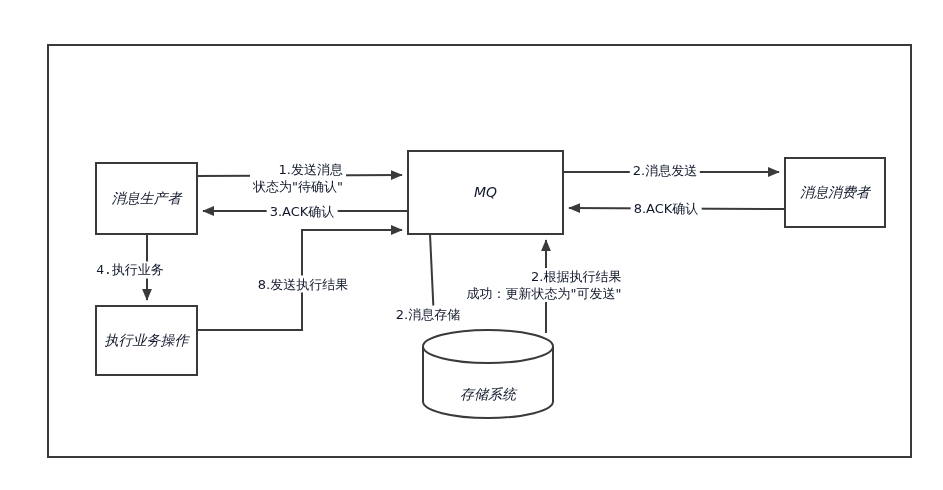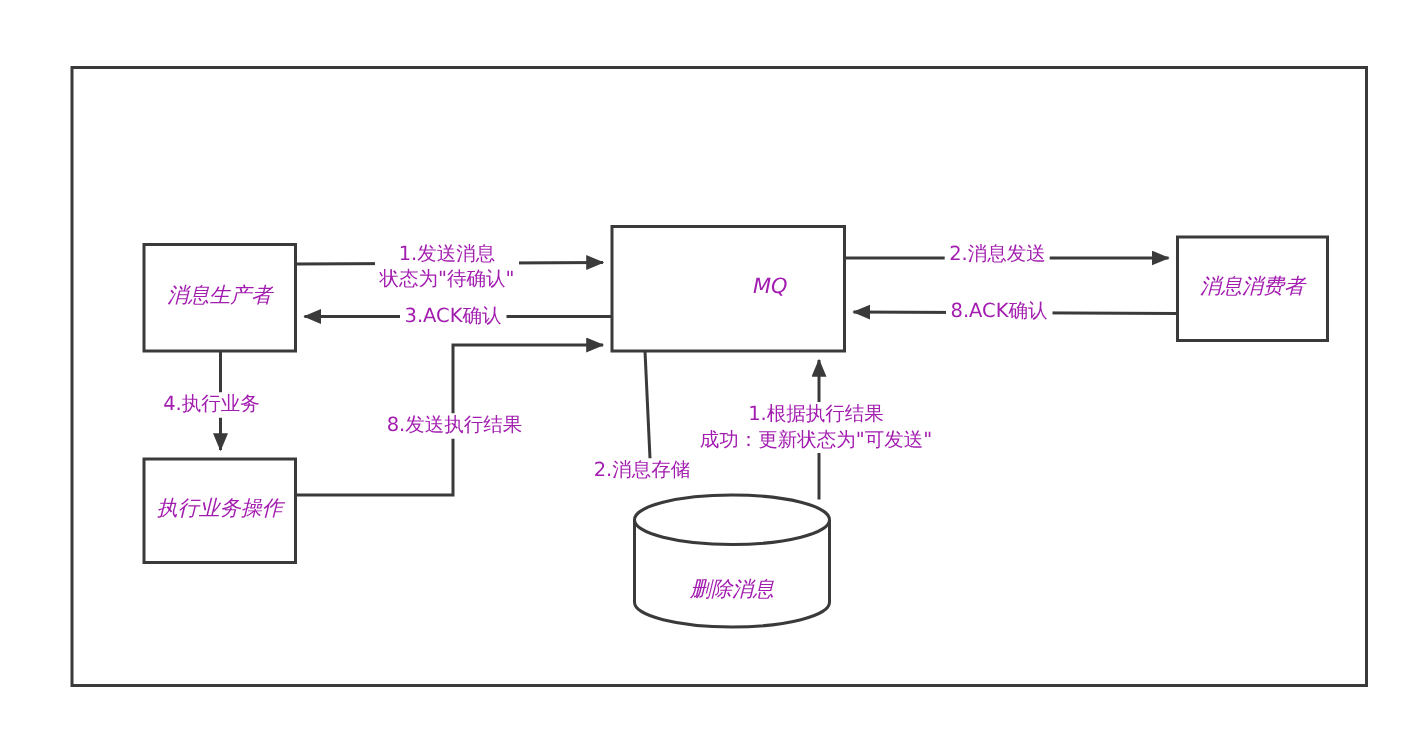--- a/index.html
+++ b/index.html
@@ -18,24 +18,24 @@
   }
   #diagram-svg {
     position: absolute;
     left: 0;
     top: 0;
   }
   .lbl {
     position: absolute;
     transform: translate(-50%, -50%);
     white-space: nowrap;
-    text-align: center;
+    text-align: right;
     font-size: 13px;
     line-height: 17px;
-    color: #a21caf;
+    color: #0f172a;
   }
   .node-lbl {
     font-size: 14px;
     background: transparent;
     font-style: italic;
   }
   .edge-lbl {
     background: #ffffff;
     padding: 0 3px;
   }
@@ -70,33 +70,33 @@
     <rect x="785" y="158" width="100" height="69" fill="#ffffff" stroke="#3a3a3a" stroke-width="2"></rect>
     <rect x="96" y="306" width="101" height="69" fill="#ffffff" stroke="#3a3a3a" stroke-width="2"></rect>
 
     <g>
       <path d="M423,346.5 L423,401.5 A65,16.5 0 0 0 553,401.5 L553,346.5" fill="#ffffff" stroke="#3a3a3a" stroke-width="2"></path>
       <ellipse cx="488" cy="346.5" rx="65" ry="16.5" fill="#ffffff" stroke="#3a3a3a" stroke-width="2"></ellipse>
     </g>
   </svg>
 
   <div class="lbl node-lbl" style="left:146.5px; top:198px;">消息生产者</div>
-  <div class="lbl node-lbl" style="left:485.5px; top:192px;margin-left:28px;">MQ</div>
+  <div class="lbl node-lbl" style="left:485.5px; top:192px;">MQ</div>
   <div class="lbl node-lbl" style="left:835px; top:192px;">消息消费者</div>
   <div class="lbl node-lbl" style="left:146.5px; top:340px;">执行业务操作</div>
-  <div class="lbl node-lbl" style="left:488px; top:394px;">删除消息</div>
+  <div class="lbl node-lbl" style="left:488px; top:394px;">存储系统</div>
 
   <div class="lbl edge-lbl" style="left:298px; top:178px;">
     <div>1.发送消息</div>
     <div>状态为"待确认"</div>
   </div>
   <div class="lbl edge-lbl" style="left:302px; top:211px;">3.ACK确认</div>
-  <div class="lbl edge-lbl" style="left:141px; top:270px;">4.执行业务</div>
+  <div class="lbl edge-lbl" style="left:130px; top:270px;font-family:Liberation Mono, monospace;">4.执行业务</div>
   <div class="lbl edge-lbl" style="left:303px; top:284px;">8.发送执行结果</div>
   <div class="lbl edge-lbl" style="left:428px; top:286px;margin-top:28px;">2.消息存储</div>
   <div class="lbl edge-lbl" style="left:544px; top:285px;">
-    <div>1.根据执行结果</div>
+    <div>2.根据执行结果</div>
     <div>成功：更新状态为"可发送"</div>
   </div>
   <div class="lbl edge-lbl" style="left:665px; top:170px;">2.消息发送</div>
   <div class="lbl edge-lbl" style="left:666px; top:208px;">8.ACK确认</div>
 
 </div>
 
 </body></html>

